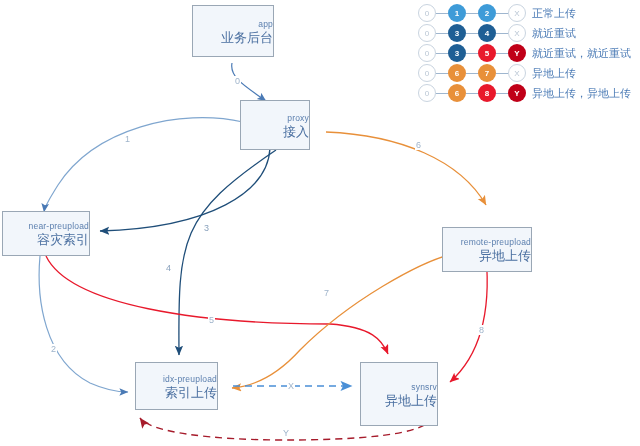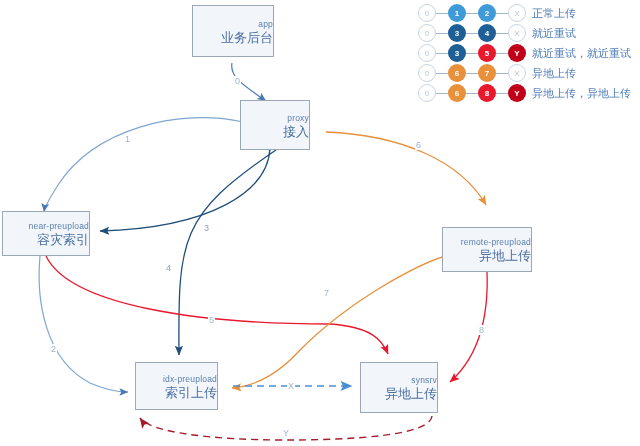--- a/index.html
+++ b/index.html
@@ -111,21 +111,21 @@
   <div class="node" style="left:442px;top:211px;width:90px;height:45px;margin-top:16px;">
     <span class="en">remote-preupload</span>
     <span class="cn">异地上传</span>
   </div>
 
   <div class="node" style="left:135px;top:362px;width:83px;height:48px;">
     <span class="en">idx-preupload</span>
     <span class="cn">索引上传</span>
   </div>
 
-  <div class="node" style="left:360px;top:362px;width:78px;height:51px;">
+  <div class="node" style="left:360px;top:362px;width:78px;height:64px;">
     <span class="en">synsrv</span>
     <span class="cn">异地上传</span>
   </div>
 
   <span class="elabel" style="left:234px;top:76px;">0</span>
   <span class="elabel" style="left:124px;top:134px;">1</span>
   <span class="elabel" style="left:50px;top:344px;">2</span>
   <span class="elabel dk" style="left:203px;top:223px;">3</span>
   <span class="elabel dk" style="left:165px;top:263px;">4</span>
   <span class="elabel" style="left:208px;top:315px;">5</span>

